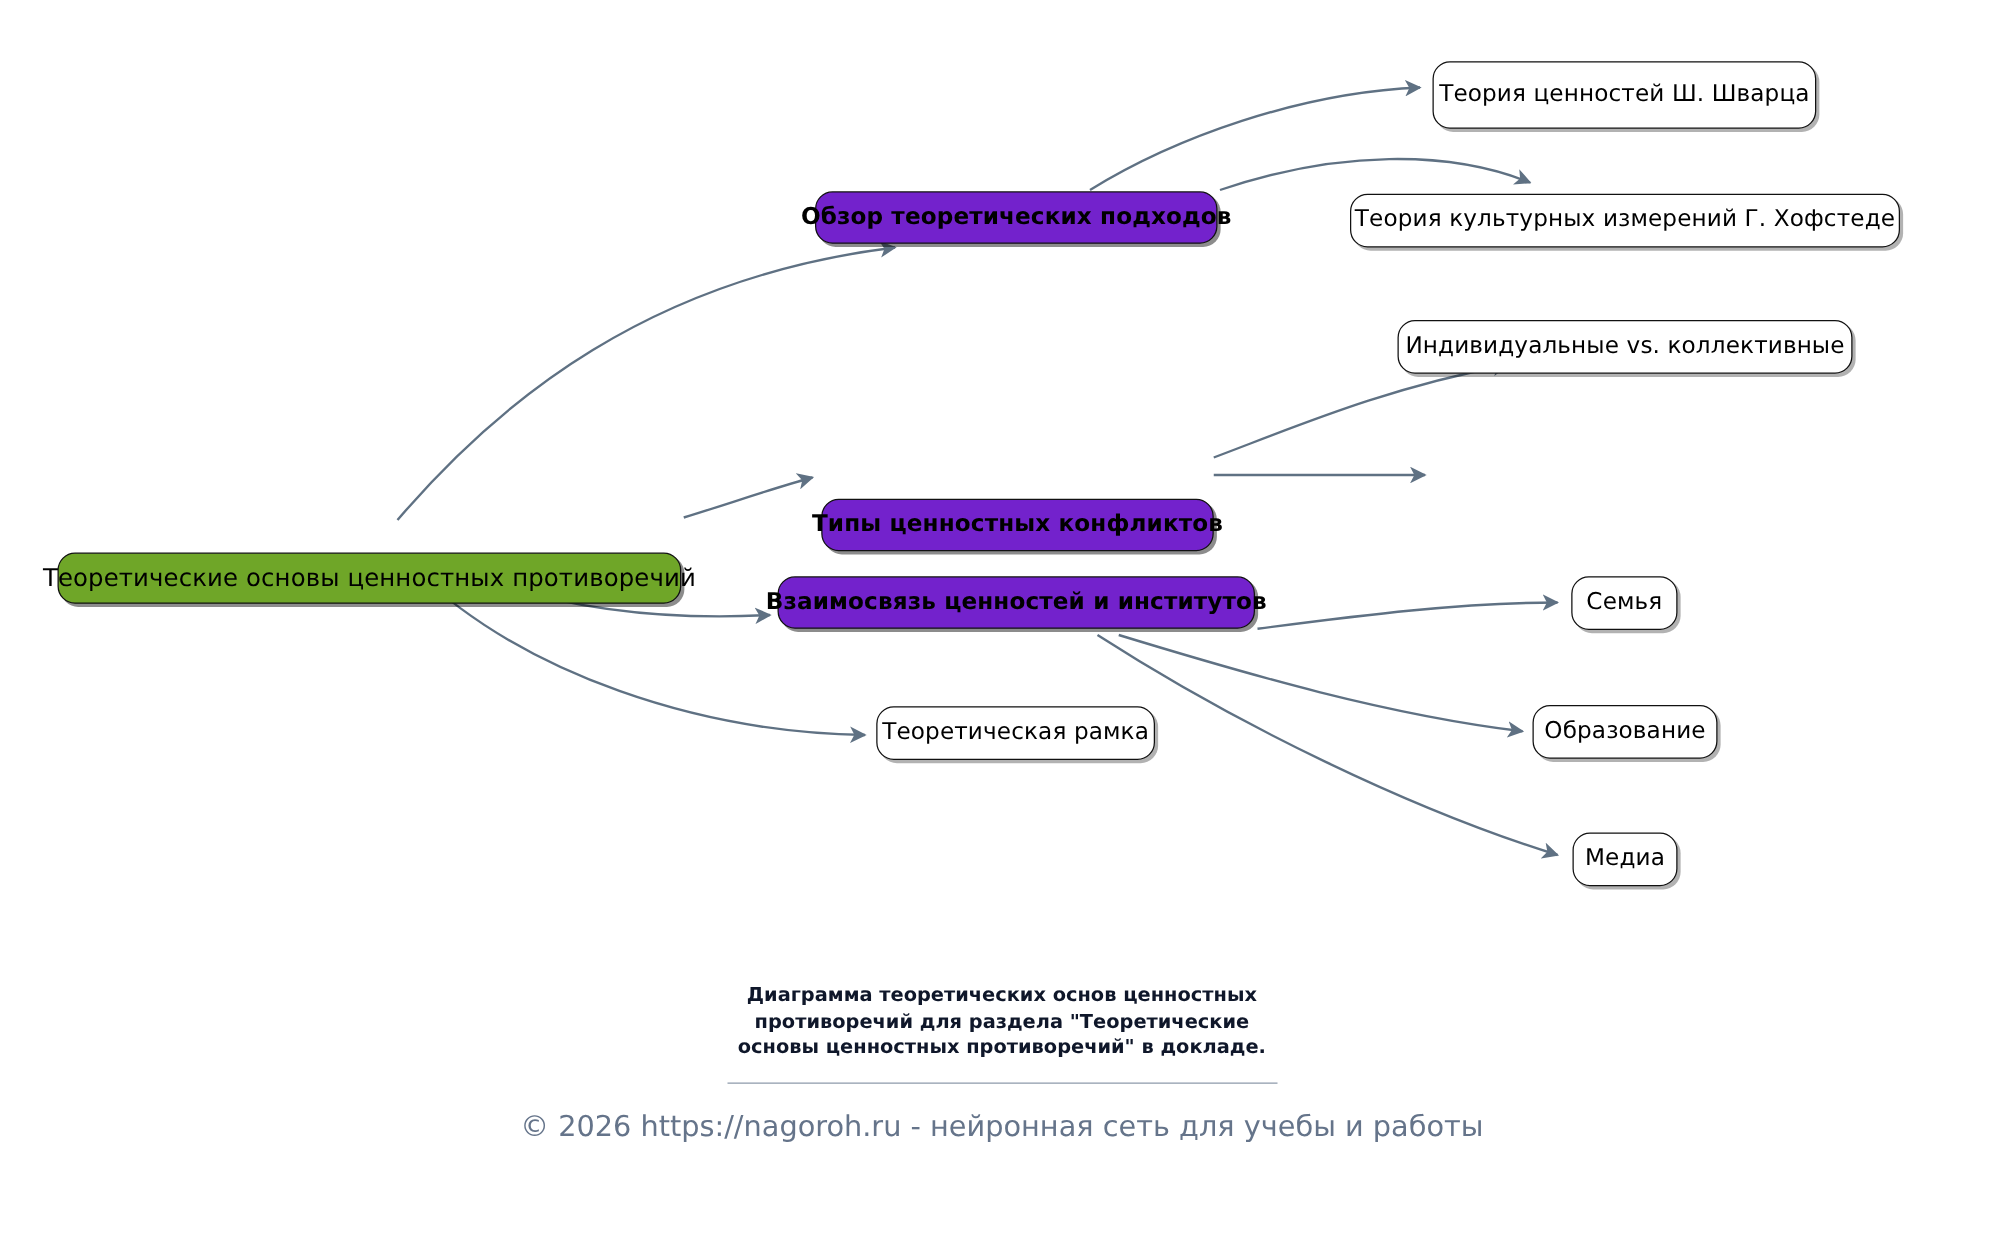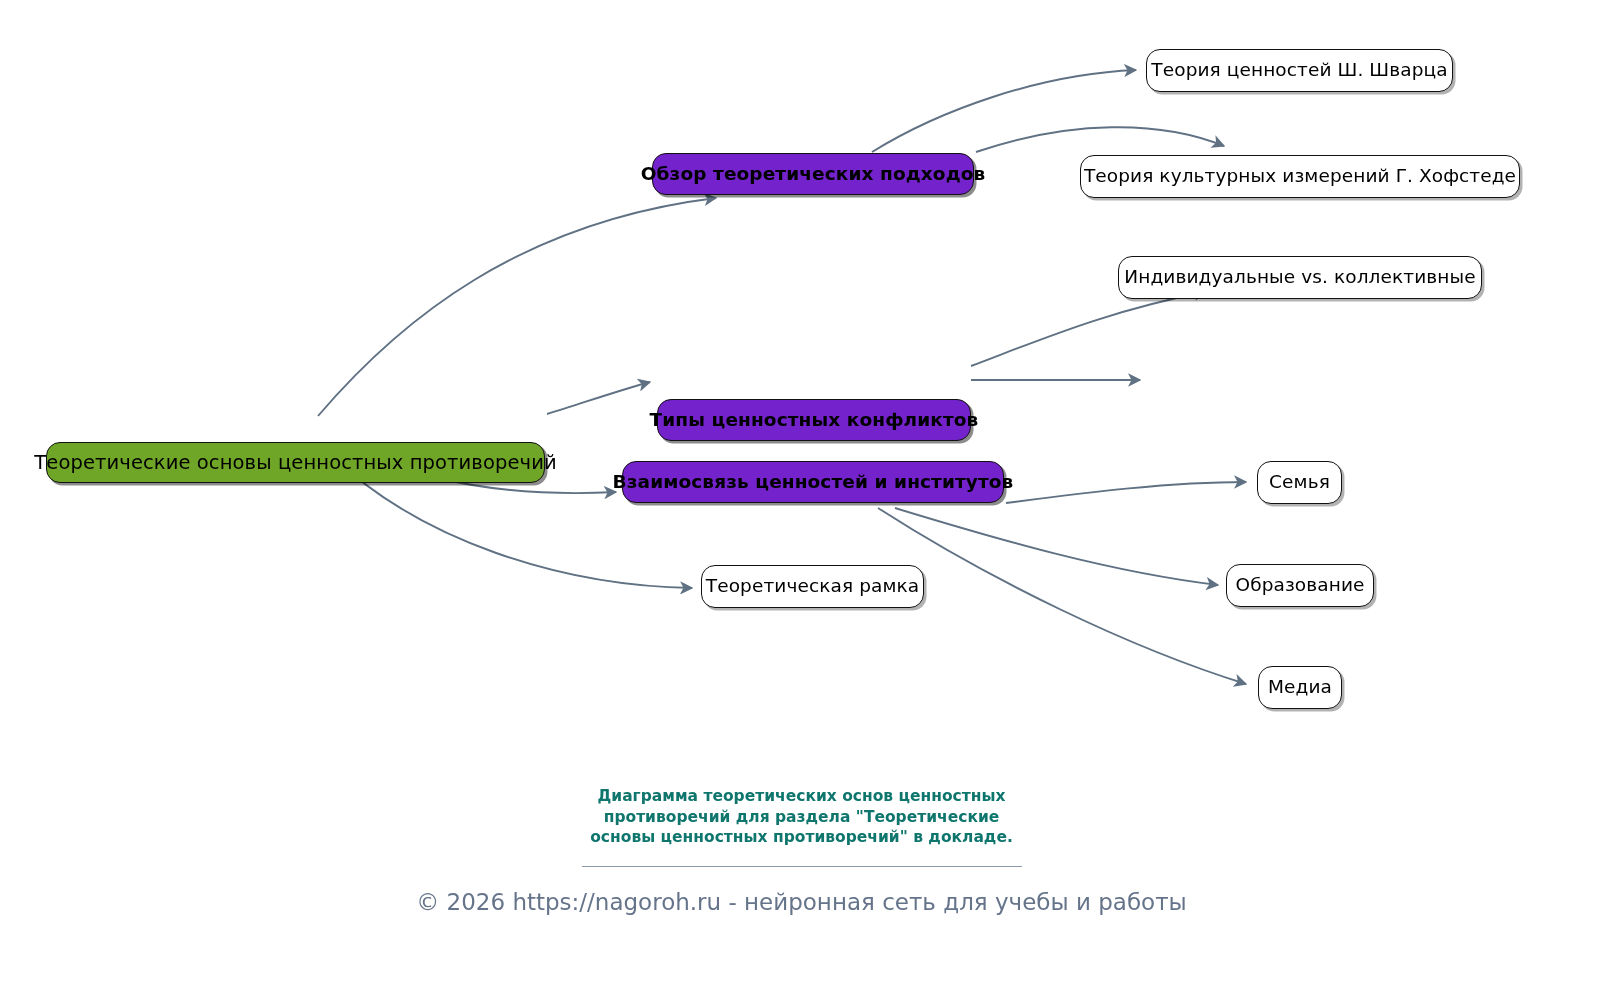--- a/index.html
+++ b/index.html
@@ -64,21 +64,21 @@
     box-shadow: 2.5px 2.5px 0 rgba(0,0,0,0.30);
   }
   .footer {
     position: absolute;
     left: 0;
     top: 786px;
     width: 1603px;
     text-align: center;
   }
   .footer-caption {
-    color: #0f766e;
+    color: #0f172a;
     font-size: 15.5px;
     font-weight: 700;
     line-height: 1.33;
     margin: 0 auto;
     width: 520px;
   }
   .footer-rule {
     width: 440px;
     height: 0;
     border-top: 1.5px solid #8d9aab;
@@ -123,21 +123,21 @@
 
     <path d="M 895,508 C 1000,540 1110,572 1218,585" fill="none" stroke="#5f7183" stroke-width="1.9" marker-end="url(#arrow)"></path>
 
     <path d="M 878,508 C 990,580 1130,648 1246,684" fill="none" stroke="#5f7183" stroke-width="1.9" marker-end="url(#arrow)"></path>
   </svg>
 
   <div class="node node-root" style="left:46px; top:412px; width:499px; height:41px;margin-top:30px;">Теоретические основы ценностных противоречий</div>
 
   <div class="node node-branch" style="left:652px; top:153px; width:322px; height:42px;">Обзор теоретических подходов</div>
 
-  <div class="node node-leaf" style="left:1146px; top:49px; width:307px; height:43px;">Теория ценностей Ш. Шварца</div>
+  <div class="node node-leaf" style="left:1146px; top:49px; width:307px; height:54px;">Теория ценностей Ш. Шварца</div>
 
   <div class="node node-leaf" style="left:1080px; top:155px; width:440px; height:43px;">Теория культурных измерений Г. Хофстеде</div>
 
   <div class="node node-branch" style="left:657px; top:358px; width:314px; height:42px;margin-top:41px;">Типы ценностных конфликтов</div>
 
   <div class="node node-leaf" style="left:1118px; top:256px; width:364px; height:43px;">Индивидуальные vs. коллективные</div>
 
 
   <div class="node node-branch" style="left:622px; top:461px; width:382px; height:42px;">Взаимосвязь ценностей и институтов</div>
 

